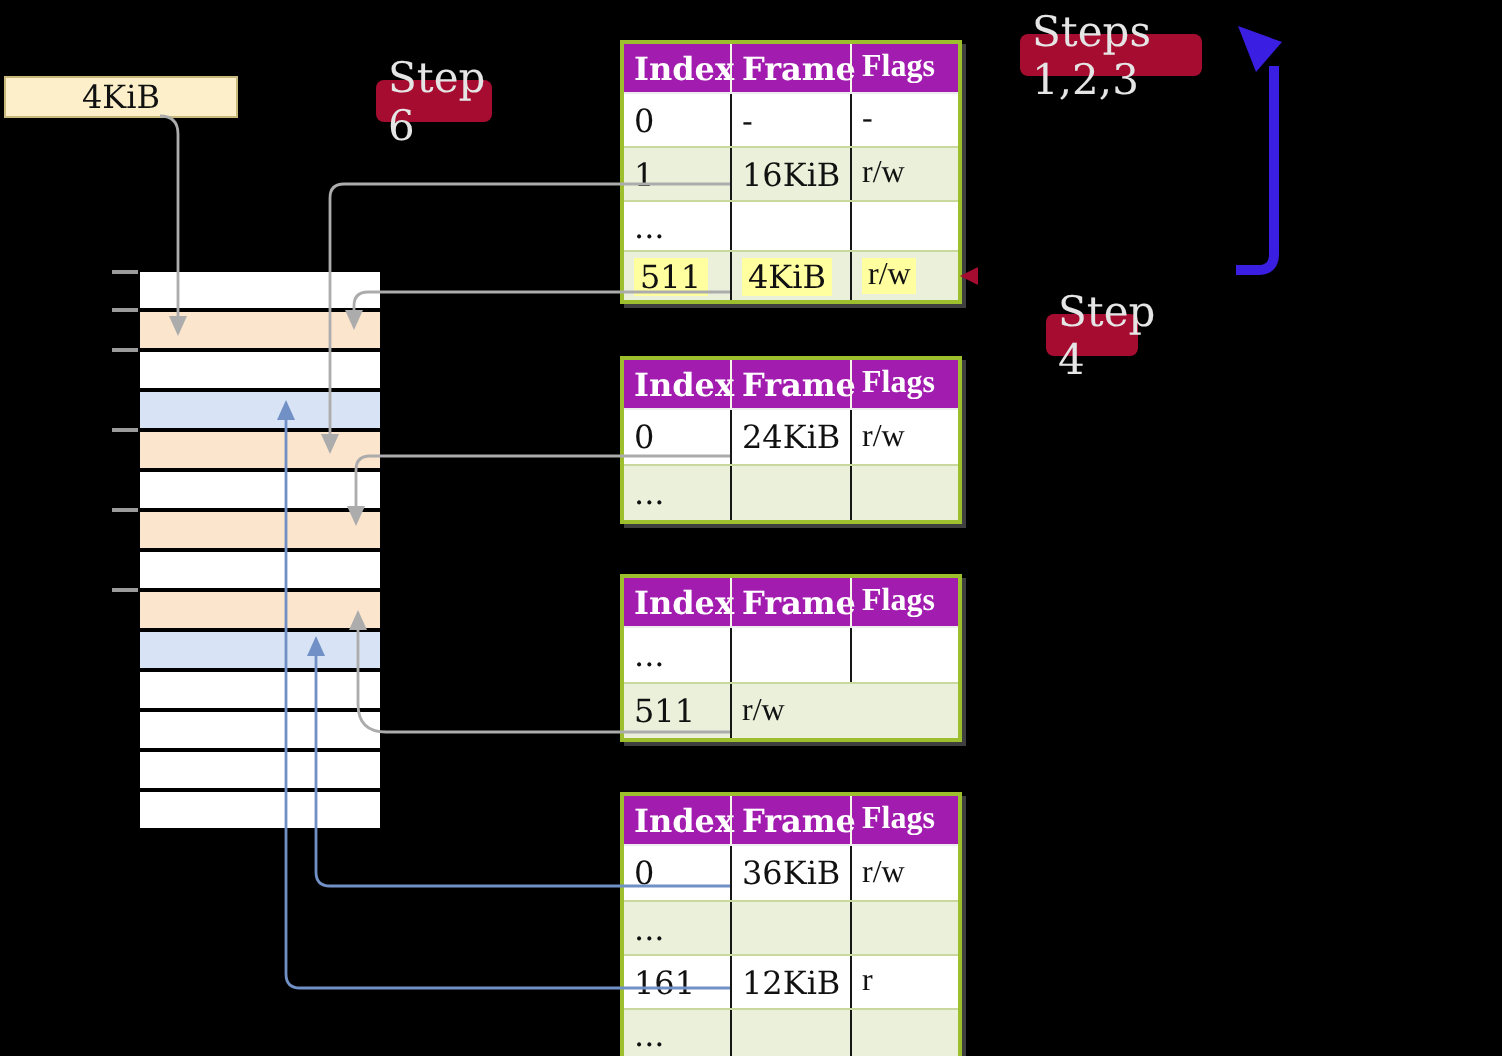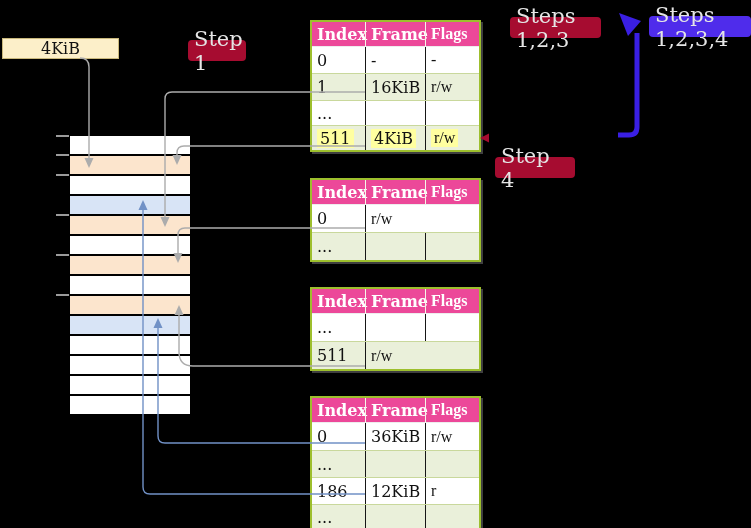--- a/index.html
+++ b/index.html
@@ -16,35 +16,35 @@
   
   .badge{
     position:absolute;height:21px;border-radius:4px;color:#e5e5e5;font-size:21px;
     display:flex;align-items:center;justify-content:flex-start;padding:0 6px;box-sizing:border-box;
   }
   .badge.crimson{background:#a60c30;}
   .badge.blue{background:#4f2ceb;}
   #badge-step0{left:188px;top:40px;width:58px;}
   #badge-steps123{left:510px;top:17px;width:91px;}
   #badge-steps1234{left:649px;top:16px;width:102px;}
-  #badge-step4{left:495px;top:157px;width:80px;}
+  #badge-step4{left:523px;top:157px;width:46px;}
   
   #stack{position:absolute;left:70px;top:136px;width:120px;}
   .mrow{width:120px;height:18px;margin-bottom:2px;}
   .mrow.plain{background:#ffffff;}
   .mrow.table{background:#fce5cd;}
   .mrow.mapped{background:#d8e4f6;}
   .tick{position:absolute;left:56px;width:13px;height:2px;background:#9b9b9b;}
   
   .ptable{
     position:absolute;left:310px;width:171px;border:2px solid #9dbf2d;box-sizing:border-box;
     box-shadow:2px 2px 0 rgba(140,140,140,.45);background:#fff;
   }
   .trow{display:flex;width:100%;}
-  .trow.head{background:#ec4899;height:24px;}
+  .trow.head{background:#a21caf;height:24px;}
   .trow.head .cell{
     color:#fff;font-weight:bold;font-size:16px;border-left:1.5px solid #f4f6e8;
     display:flex;align-items:center;
   }
   .trow.head .cell:first-child{border-left:none;}
   .trow.data .cell{
     color:#111;font-size:16px;border-left:1.5px solid #161616;
     display:flex;align-items:center;
   }
   .trow.data .cell:first-child{border-left:none;}
@@ -63,27 +63,24 @@
 </head>
 <body>
 
 <div id="canvas">
 
   <div class="addr-box">
     <span>4KiB</span>
   </div>
 
   <div class="badge crimson" id="badge-step0">
-    <span>Step 1</span>
+    <span>Step 6</span>
   </div>
   <div class="badge crimson" id="badge-steps123">
     <span>Steps 1,2,3</span>
-  </div>
-  <div class="badge blue" id="badge-steps1234">
-    <span>Steps 1,2,3,4</span>
   </div>
   <div class="badge crimson" id="badge-step4">
     <span>Step 4</span>
   </div>
 
   <div id="stack">
       <div class="mrow plain"></div>
       <div class="mrow table"></div>
       <div class="mrow plain"></div>
       <div class="mrow mapped"></div>
@@ -140,20 +137,21 @@
   </div>
 
   <div class="ptable" style="top:178px">
     <div class="trow head">
       <div class="cell c-index">Index</div>
       <div class="cell c-frame">Frame</div>
       <div class="cell c-flags">Flags</div>
     </div>
     <div class="trow data first white" style="height:27px">
       <div class="cell c-index">0</div>
+      <div class="cell c-frame">24KiB</div>
       <div class="cell c-flags">r/w</div>
     </div>
     <div class="trow data alt" style="height:27px">
       <div class="cell c-index">...</div>
       <div class="cell c-frame"></div>
       <div class="cell c-flags"></div>
     </div>
   </div>
 
   <div class="ptable" style="top:287px">
@@ -183,21 +181,21 @@
       <div class="cell c-index">0</div>
       <div class="cell c-frame">36KiB</div>
       <div class="cell c-flags">r/w</div>
     </div>
     <div class="trow data alt" style="height:26px">
       <div class="cell c-index">...</div>
       <div class="cell c-frame"></div>
       <div class="cell c-flags"></div>
     </div>
     <div class="trow data white" style="height:26px">
-      <div class="cell c-index">186</div>
+      <div class="cell c-index">161</div>
       <div class="cell c-frame">12KiB</div>
       <div class="cell c-flags">r</div>
     </div>
     <div class="trow data alt" style="height:24px">
       <div class="cell c-index">...</div>
       <div class="cell c-frame"></div>
       <div class="cell c-flags"></div>
     </div>
   </div>
 

